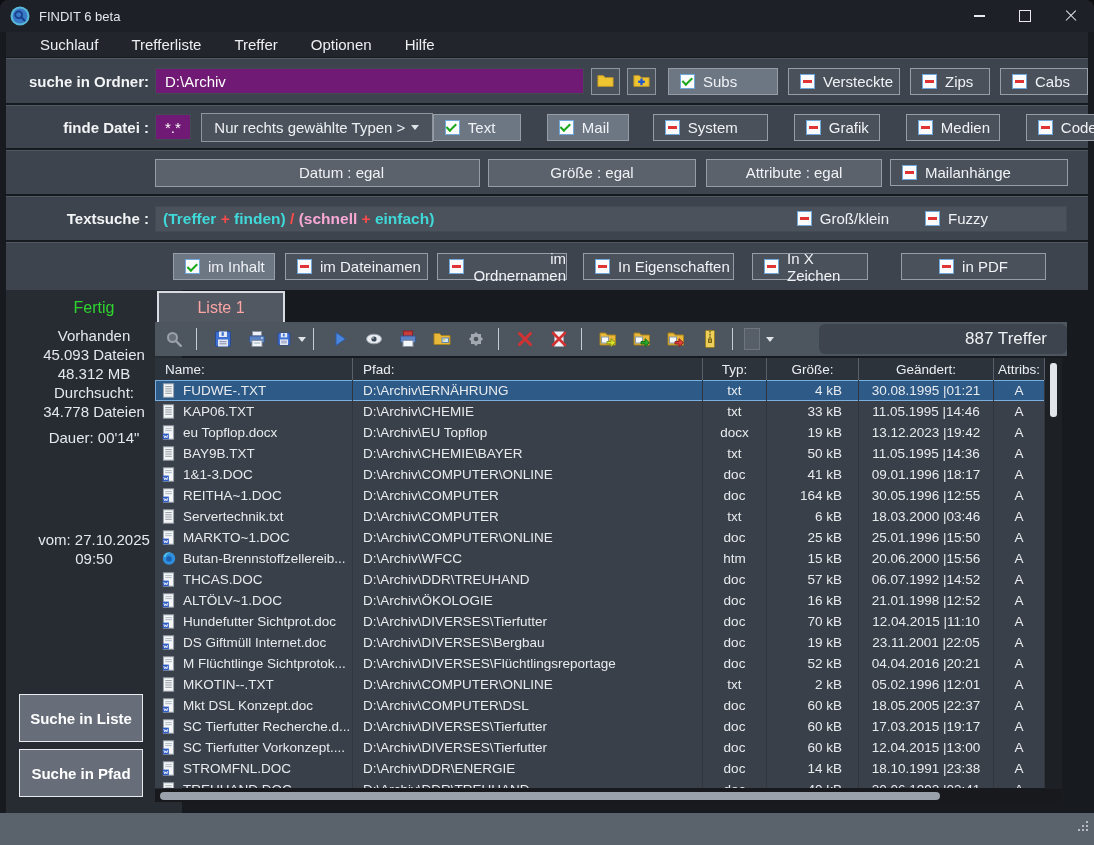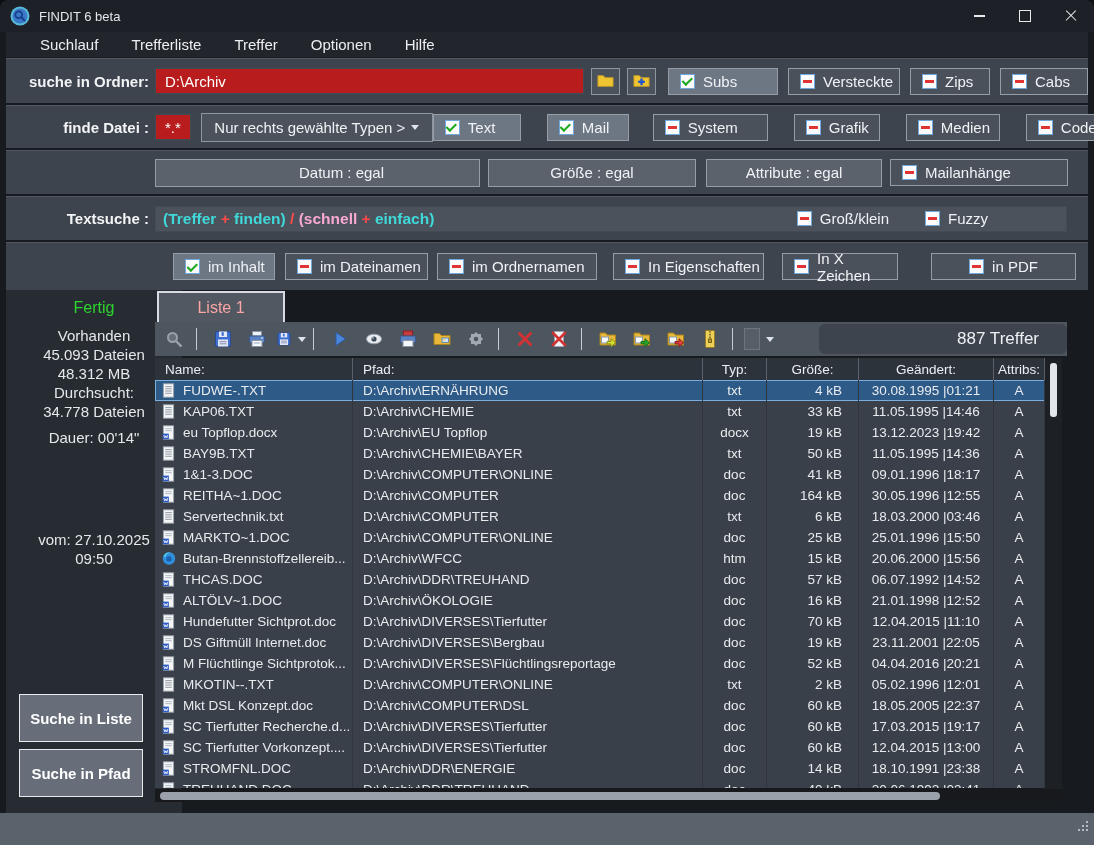--- a/index.html
+++ b/index.html
@@ -22,21 +22,21 @@
   .menu-item{font-size:15px;color:#eceef1;}
 
   
   .panel{position:absolute;left:6px;right:6px;background:#3e444d;display:flex;align-items:center;border-top:1px solid #525963;box-sizing:border-box;}
   #row-folder{top:58px;height:45px;}
   #row-type{top:105px;height:43px;}
   #row-filter{top:150px;height:44px;}
   #row-text{top:196px;height:44px;}
   #row-scope{top:242px;height:48px;}
   .row-label{width:143px;flex-shrink:0;text-align:right;font-weight:700;font-size:15px;color:#f2f4f6;}
-  .field{background:#b91c1c;border:1px solid #424a53;height:26px;display:flex;align-items:center;padding:0 9px;font-size:15px;color:#fff;box-sizing:border-box;}
+  .field{background:#701a75;border:1px solid #424a53;height:26px;display:flex;align-items:center;padding:0 9px;font-size:15px;color:#fff;box-sizing:border-box;}
   .folder-field{width:430px;margin-left:6px;}
   .pattern-field{width:64px;margin-left:6px;}
   .icon-btn{width:27px;height:25px;margin-left:7px;background:#4a525c;border:1px solid #8f959e;display:flex;align-items:center;justify-content:center;flex-shrink:0;}
   .dropdown{width:230px;height:27px;margin-left:10px;background:#4b525c;border:1px solid #8f959e;display:flex;align-items:center;justify-content:center;font-size:15px;color:#eef1f4;flex-shrink:0;}
   .dd-tri{width:0;height:0;border-left:4px solid transparent;border-right:4px solid transparent;border-top:5px solid #dfe3e8;margin-left:6px;display:inline-block;}
   .opt-group{display:flex;align-items:center;}
   .opt{height:27px;background:#4a515b;border:1px solid #979da6;display:flex;align-items:center;padding-left:11px;gap:8px;box-sizing:border-box;font-size:15px;color:#f0f2f5;}
   .opt.checked{background:#6d7784;}
   .cb{width:15px;height:15px;background:#fbfbfb;border:1px solid #70a8dc;display:flex;align-items:center;justify-content:center;flex-shrink:0;box-sizing:border-box;}
   .tick{display:block;width:8px;height:4px;border-left:2.2px solid #1ca81c;border-bottom:2.2px solid #1ca81c;transform:rotate(-45deg) translate(0,-1px);}
@@ -65,21 +65,21 @@
   #row-filter .opt{width:178px;}
   
   .query-field{flex:1;margin-left:6px;margin-right:21px;height:26px;background:#4b525c;border:1px solid #424a53;display:flex;align-items:center;padding-left:7px;position:relative;box-sizing:border-box;}
   .seg{font-weight:700;font-size:15.5px;white-space:pre;}
   .ts-checks{position:absolute;right:78px;top:0;height:100%;display:flex;align-items:center;gap:36px;}
   .ts-checks .opt{border:none;background:transparent;padding:0;height:auto;}
   
   #row-scope .opt-group{margin-left:167px;}
   .scope-opt:nth-child(1){width:102px;}
   .scope-opt:nth-child(2){width:143px;margin-left:10px;}
-  .scope-opt:nth-child(3){width:160px;margin-left:9px;text-align:right;}
+  .scope-opt:nth-child(3){width:130px;margin-left:9px;text-align:right;}
   .scope-opt:nth-child(4){width:151px;margin-left:16px;}
   .scope-opt:nth-child(5){width:116px;margin-left:18px;}
   .scope-opt:nth-child(6){width:145px;margin-left:33px;justify-content:center;padding-left:0;}
 
   
   .sidebar{position:absolute;left:6px;top:290px;width:176px;bottom:32px;background:#272c33;}
   .sb-state{margin-top:9px;text-align:center;color:#2ed42e;font-size:16px;}
   .sb-lines{margin-top:9px;}
   .sb-line{text-align:center;font-size:15px;line-height:19px;color:#e4e8ec;}
   .sb-duration{margin-top:8px;text-align:center;font-size:15px;color:#e4e8ec;}
@@ -88,21 +88,21 @@
   #sb-btn-liste{top:404px;}
   #sb-btn-pfad{top:459px;}
 
   
   .main-tab{position:absolute;left:157px;top:291px;width:128px;height:31px;background:#515862;border:2px solid #d8dce2;border-bottom:none;display:flex;align-items:center;justify-content:center;font-size:16px;color:#fca5a5;box-sizing:border-box;}
   .toolbar{position:absolute;left:155px;top:322px;width:912px;height:34px;background:#4d555f;display:flex;align-items:center;}
   .tbtn{width:30px;height:28px;margin-left:4px;display:flex;align-items:center;justify-content:center;}
   .tbtn:first-child{margin-left:7px;}
   .tsep{width:1px;height:22px;background:#c6ccd3;margin:0 7px;flex-shrink:0;}
   .empty-box{width:24px;height:20px;background:#565e68;border:1px solid #6e757e;display:inline-block;}
-  .count-panel{position:absolute;right:0;top:2px;width:248px;height:30px;background:#3e444d;border-radius:6px;display:flex;align-items:center;justify-content:flex-end;padding-right:28px;font-size:17px;color:#eef1f4;box-sizing:border-box;}
+  .count-panel{position:absolute;right:0;top:2px;width:248px;height:30px;background:#3e444d;border-radius:6px;display:flex;align-items:center;justify-content:flex-end;padding-right:20px;font-size:17px;color:#eef1f4;box-sizing:border-box;}
 
   .table-header{position:absolute;left:155px;top:358px;width:890px;height:22px;background:#2d333b;display:flex;}
   .th{height:22px;display:flex;align-items:center;justify-content:center;font-size:13.5px;color:#eceff2;border-right:1px solid #59606a;box-sizing:border-box;}
   .th.c0,.th.c1{justify-content:flex-start;padding-left:10px;}
   .c0{width:198px;} .c1{width:350px;} .c2{width:64px;} .c3{width:92px;} .c4{width:135px;} .c5{width:51px;}
   .table-body{position:absolute;left:155px;top:380px;width:890px;height:408px;background:#3a4049;overflow:hidden;}
   .trow{height:21px;display:flex;}
   .trow.selected{background:#2e5a88;box-shadow:inset 0 0 0 1px #79aede;}
   .tcell{height:21px;display:flex;align-items:center;justify-content:center;font-size:13.5px;color:#e8ebee;border-right:1px solid #31363e;box-sizing:border-box;white-space:nowrap;overflow:hidden;}
   .tcell.c0{justify-content:flex-start;padding-left:7px;}

